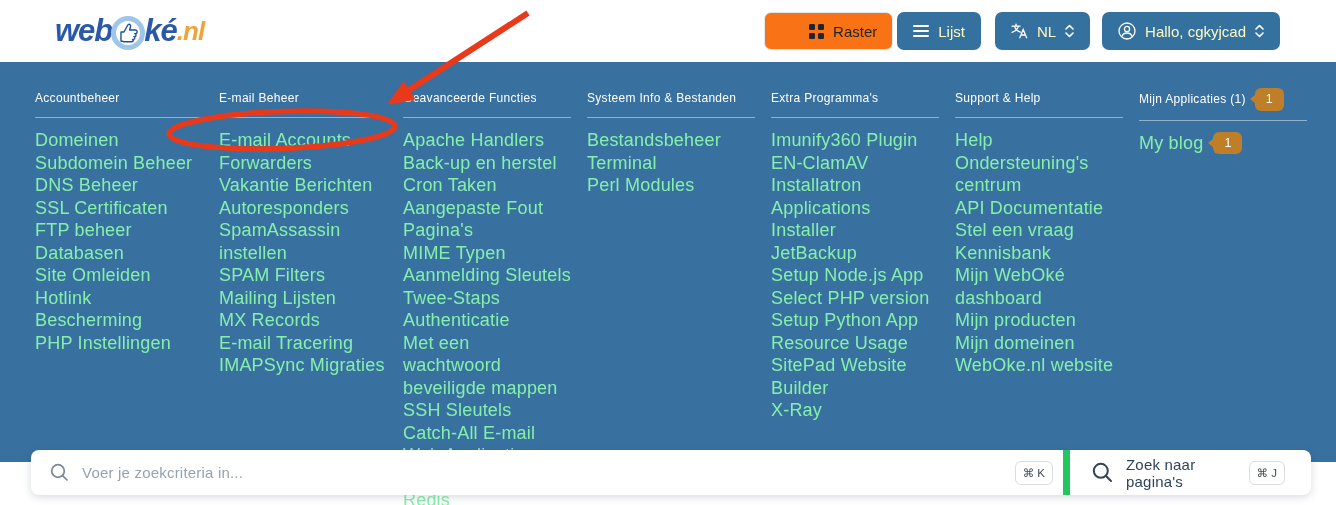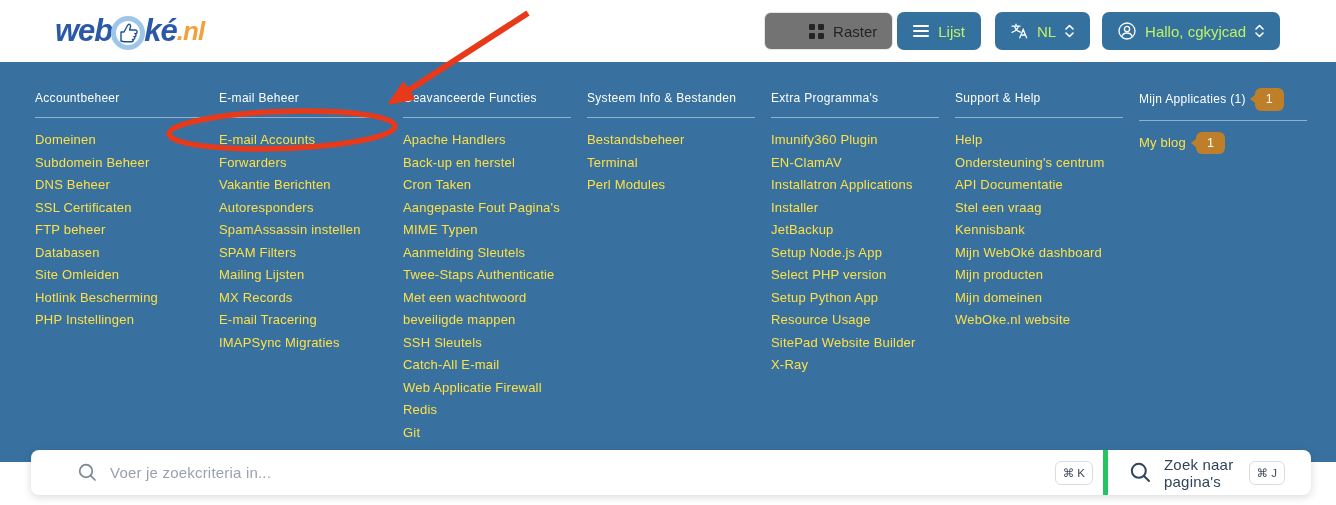--- a/index.html
+++ b/index.html
@@ -8,43 +8,43 @@
   .page { position:relative; width:1336px; height:505px; overflow:hidden; background:#fff; }
 
   
   .topbar { position:absolute; top:0; left:0; width:1336px; height:62px; background:#fff; display:flex; align-items:center; justify-content:space-between; padding:0 56px 0 55px; }
   .logo { display:flex; align-items:center; font-weight:bold; font-style:italic; font-size:31px; letter-spacing:-1px; cursor:pointer; }
   .logo .lg-blue { color:#2b59a8; }
   .logo .lg-orange { color:#f2a23b; font-size:26px; }
   .logo-hand { margin:0 -2px; position:relative; top:2px; }
   .actions { display:flex; align-items:center; }
   .btn { height:38px; border-radius:7px; display:inline-flex; align-items:center; gap:9px; padding:0 15px; font-size:15px; cursor:pointer; border:1px solid transparent; }
-  .btn-light { background:#737373; border-color:#e4e7ea; color:#212529;padding-left:44px; }
-  .btn-blue { background:#35719f; color:#bef264; }
+  .btn-light { background:#f97316; border-color:#e4e7ea; color:#212529;padding-left:44px; }
+  .btn-blue { background:#35719f; color:#fef9c3; }
   .g4 { margin-right:4px; } .g14 { margin-right:14px; } .g12 { margin-right:12px; }
 
   
   .mega { position:absolute; top:62px; left:0; width:1336px; height:400px; background:#38719f; }
   .cols { display:flex; padding:26px 0 0 35px; }
   .col { width:184px; padding-right:16px; }
   .col-title { color:#ffffff; font-size:12px; letter-spacing:.3px; line-height:20px; }
   .col-divider { border-top:1px solid rgba(255,255,255,.45); margin:9px 0 11px 0; }
-  .menu-item { display:block; color:#fde047; font-size:13px; letter-spacing:.2px; line-height:22.5px; text-decoration:none; cursor:pointer; }
+  .menu-item { display:block; color:#86efac; font-size:18px; letter-spacing:.2px; line-height:22.5px; text-decoration:none; cursor:pointer; }
   .title-row { display:flex; align-items:center; gap:9px; }
   .app-row { display:flex; align-items:center; gap:10px; }
   .badge { position:relative; background:#bf7e28; color:#fff; font-size:12.5px; line-height:1; padding:5px 11px; border-radius:6px; }
   .badge::before { content:""; position:absolute; left:-5px; top:50%; transform:translateY(-50%); border-top:5px solid transparent; border-bottom:5px solid transparent; border-right:6px solid #bf7e28; }
 
   
-  .searchbar { position:absolute; top:450px; left:31px; width:1280px; height:45px; background:#fff; border-radius:8px; box-shadow:0 2px 8px rgba(30,50,70,.18); display:flex; align-items:stretch; z-index:5;padding-left:28px; }
+  .searchbar { position:absolute; top:450px; left:31px; width:1280px; height:45px; background:#fff; border-radius:8px; box-shadow:0 2px 8px rgba(30,50,70,.18); display:flex; align-items:stretch; z-index:5; }
   .search-left { flex:1; display:flex; align-items:center; padding:0 10px 0 19px; gap:13px; }
   .search-left input { flex:1; border:none; outline:none; font-size:15px; color:#333; font-family:"Liberation Sans", sans-serif; background:transparent; letter-spacing:.2px; }
   .search-left input::placeholder { color:#98a2af; }
   .kbd { border:1px solid #d9dde2; border-radius:6px; padding:4px 7px; font-size:11.5px; color:#3f4a57; white-space:nowrap; background:#fff; }
-  .search-right { width:208px; border-left:5px solid #22c55e; display:flex; align-items:center; gap:13px; padding:0 26px 0 22px; cursor:pointer; }
+  .search-right { width:248px; border-left:7px solid #22c55e; display:flex; align-items:center; gap:13px; padding:0 26px 0 22px; cursor:pointer; }
   .search-right .label { flex:1; color:#2f4459; font-size:15px; letter-spacing:.2px; }
 
   
   .annotation { position:absolute; inset:0; width:1336px; height:505px; pointer-events:none; z-index:9; }
 
   svg { display:block; }
 </style>
 </head>
 <body>
 

